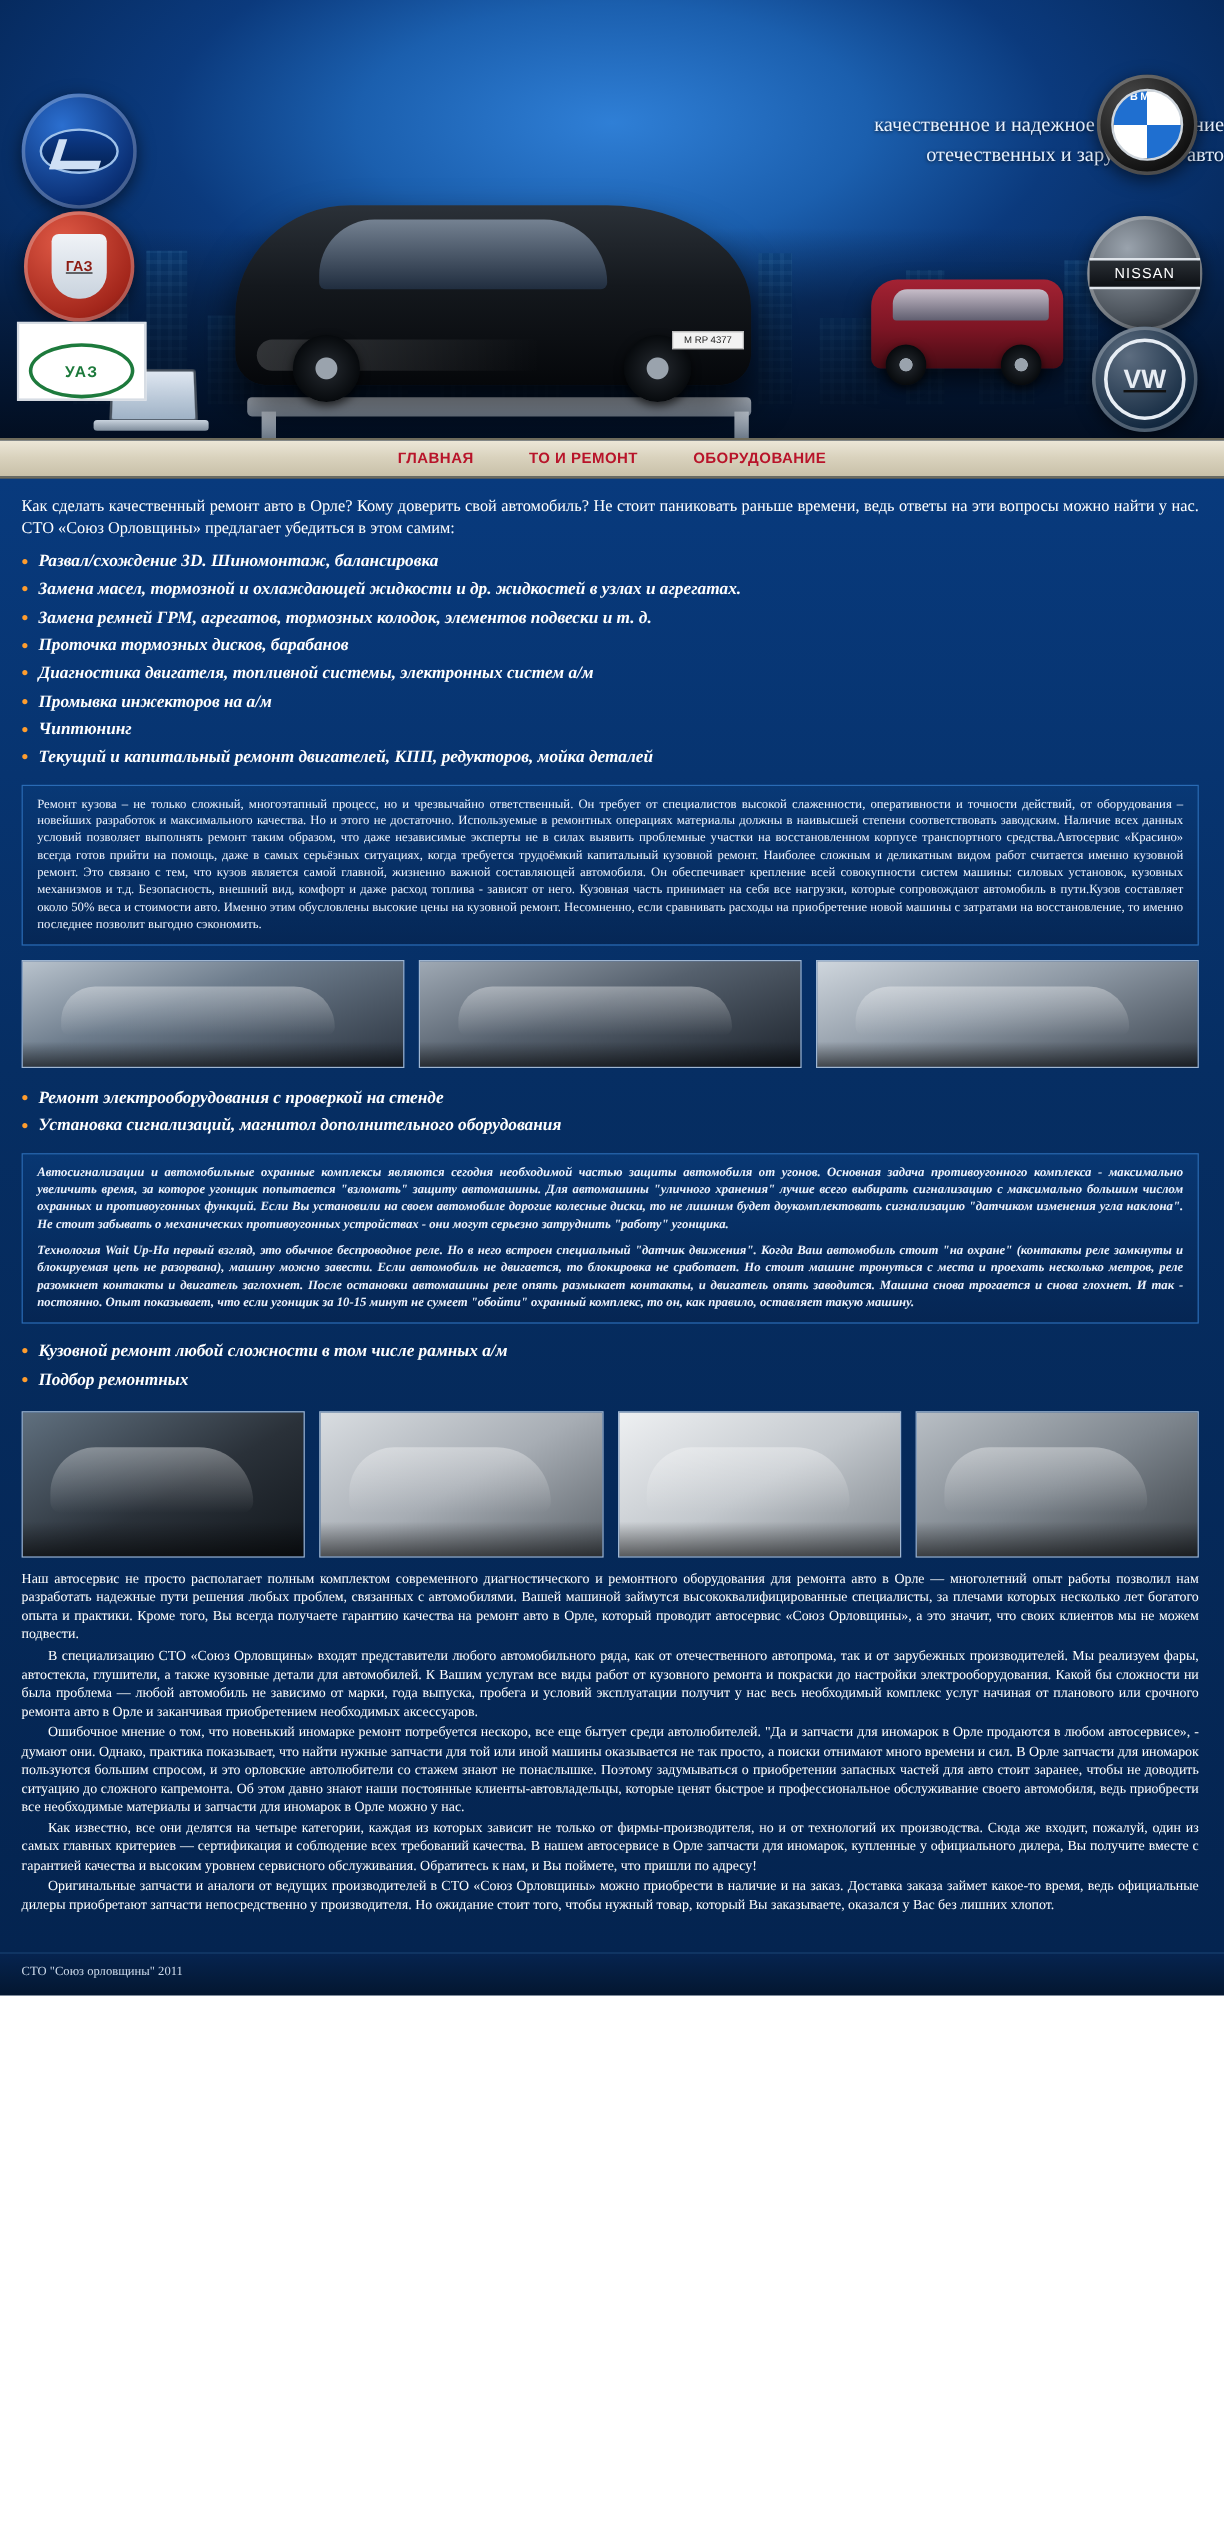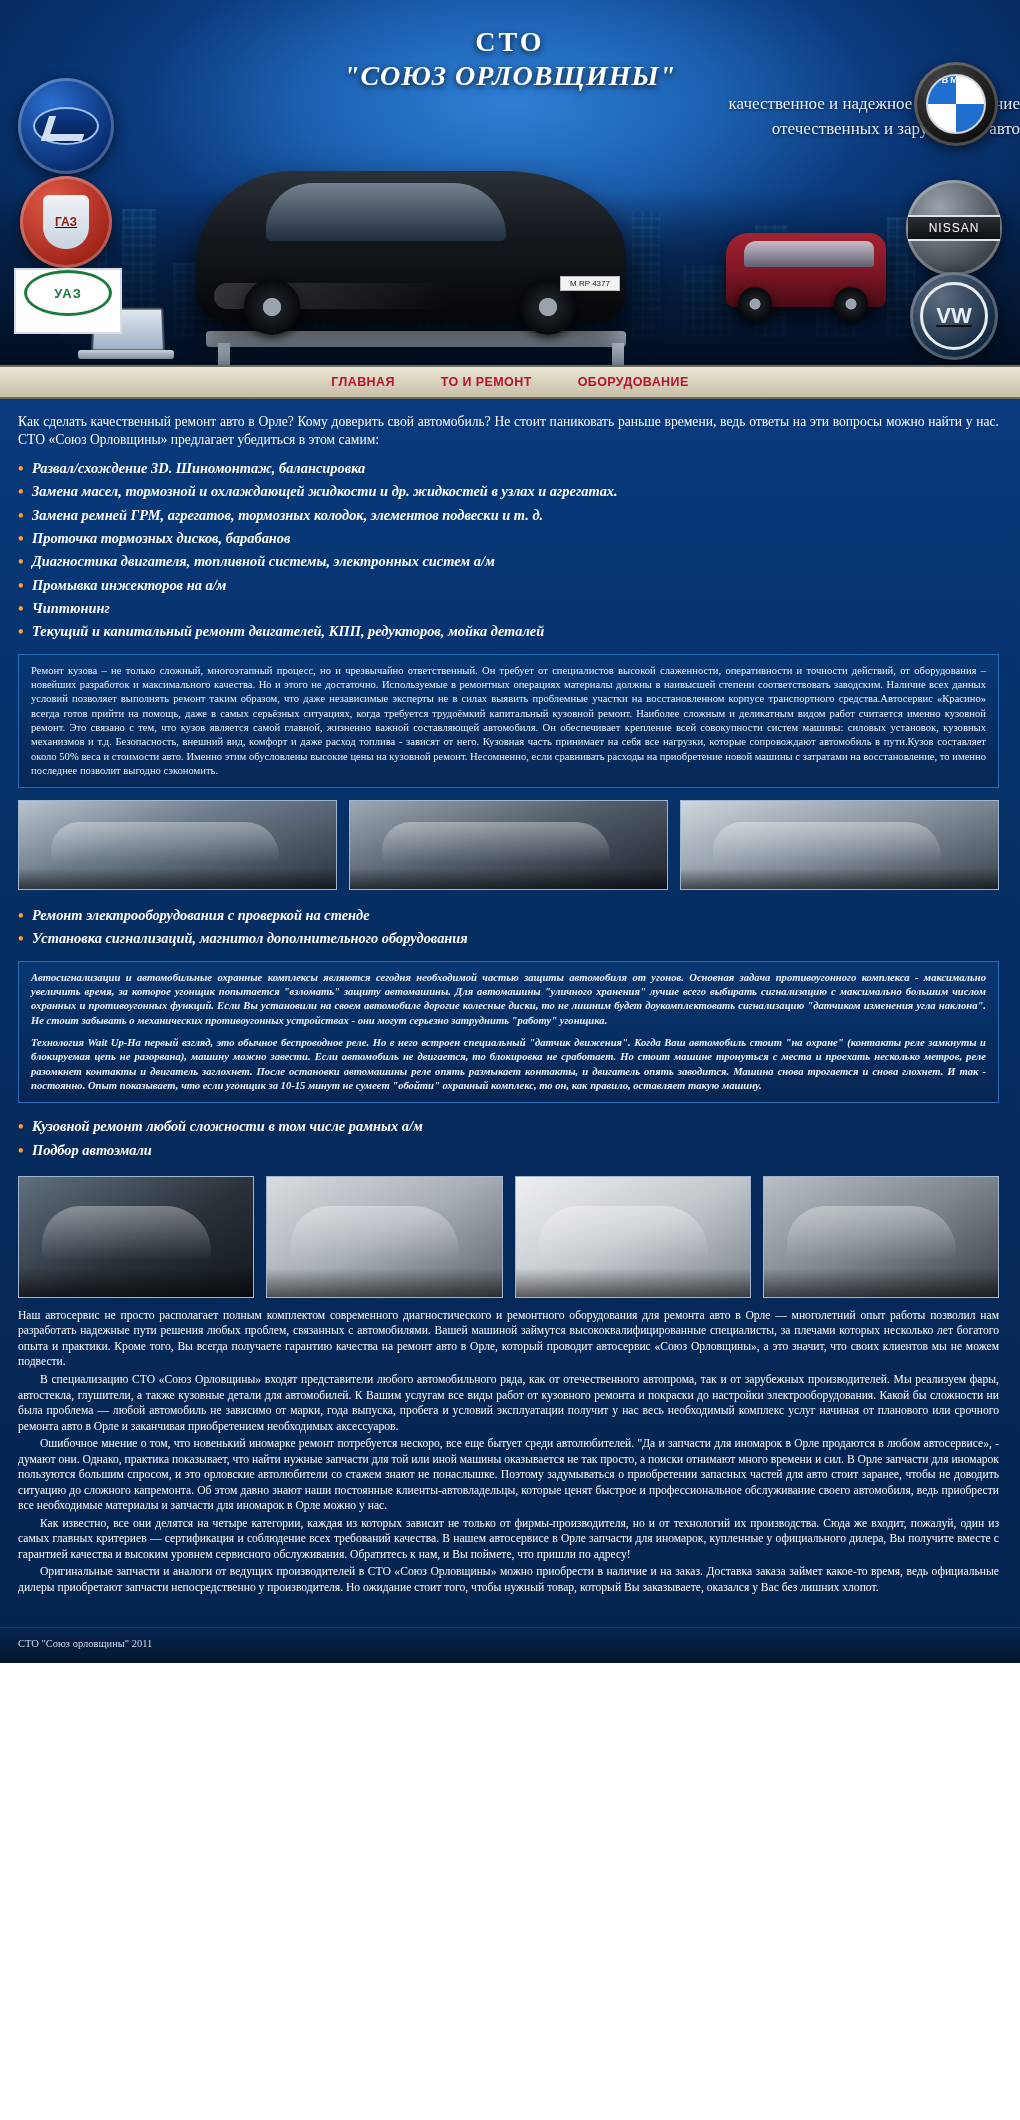--- a/index.html
+++ b/index.html
@@ -56,21 +56,21 @@
     border-radius:50%;
     display:flex;align-items:center;justify-content:center;
     box-shadow:0 4px 14px rgba(0,0,0,.55), inset 0 0 0 3px rgba(255,255,255,.25);
     text-decoration:underline;
   }
   .lada{left:18px;top:78px;width:96px;height:96px;background:radial-gradient(circle at 35% 28%,#2b6fd0,#0a2f74 70%,#061e4d);}
   .lada .oval{width:62px;height:34px;border-radius:50%;background:linear-gradient(#0d3c8e,#03204f);border:2px solid #9fc2ea;position:relative;}
   .lada .oval:after{content:"";position:absolute;left:10px;top:7px;width:34px;height:18px;border-left:7px solid #cfe0f5;border-bottom:7px solid #cfe0f5;transform:skewX(-18deg);}
   .gaz1{left:20px;top:176px;width:92px;height:92px;background:radial-gradient(circle at 35% 28%,#e05a46,#a3261b 70%,#6d130c);}
   .gaz1 .shield{width:46px;height:54px;background:linear-gradient(#f0f3f7,#c9d3de);border-radius:6px 6px 22px 22px;display:flex;align-items:center;justify-content:center;font-family:"Liberation Sans",sans-serif;font-weight:bold;font-size:12px;color:#8d1b12;}
-  .gaz2{left:14px;top:268px;width:104px;height:62px;background:#ffffff;border:2px solid #d7dde4;display:flex;align-items:flex-start;justify-content:center;}
+  .gaz2{left:14px;top:268px;width:104px;height:62px;background:#ffffff;border:2px solid #d7dde4;display:flex;align-items:flex-end;justify-content:center;}
   .gaz2 .oval2{width:82px;height:40px;border:3px solid #1d7a3c;border-radius:50%;display:flex;align-items:center;justify-content:center;color:#1d7a3c;font-family:"Liberation Sans",sans-serif;font-weight:bold;font-size:13px;letter-spacing:1px;}
   .bmw{right:22px;top:62px;width:84px;height:84px;background:radial-gradient(circle at 35% 28%,#4a4a4a,#111 72%);}
   .bmw .inner{width:56px;height:56px;border-radius:50%;overflow:hidden;position:relative;border:2px solid #cfd6dd;
     background:conic-gradient(#ffffff 0 25%, #1f6fd0 25% 50%, #ffffff 50% 75%, #1f6fd0 75% 100%);}
   .bmw .txt{position:absolute;top:-1px;left:0;right:0;text-align:center;color:#fff;font-family:"Liberation Sans",sans-serif;font-size:9px;font-weight:bold;letter-spacing:2px;}
   .nissan{right:18px;top:180px;width:96px;height:96px;background:radial-gradient(circle at 35% 28%,#9aa3ad,#3d444c 72%);}
   .nissan .bar{width:92px;height:22px;background:linear-gradient(#2a2f35,#0d1014);color:#fff;display:flex;align-items:center;justify-content:center;font-family:"Liberation Sans",sans-serif;font-size:12px;letter-spacing:1px;border-top:2px solid #dfe4ea;border-bottom:2px solid #dfe4ea;}
   .vw{right:22px;top:272px;width:88px;height:88px;background:radial-gradient(circle at 35% 28%,#5d6d80,#12283f 72%);}
   .vw .inner{width:62px;height:62px;border-radius:50%;border:3px solid #e7edf4;display:flex;align-items:center;justify-content:center;color:#e7edf4;font-family:"Liberation Sans",sans-serif;font-weight:bold;font-size:22px;line-height:1;}
 
@@ -226,24 +226,20 @@
       <div class="bld" style="left:41%;width:50px;height:70px;"></div>
       <div class="bld" style="left:49%;width:34px;height:104px;"></div>
       <div class="bld" style="left:55%;width:44px;height:82px;"></div>
       <div class="bld" style="left:62%;width:28px;height:126px;"></div>
       <div class="bld" style="left:67%;width:50px;height:72px;"></div>
       <div class="bld" style="left:74%;width:32px;height:112px;"></div>
       <div class="bld" style="left:80%;width:46px;height:88px;"></div>
       <div class="bld" style="left:87%;width:28px;height:120px;"></div>
     </div>
 
-    <div class="hero-title">
-      <div class="l1">СТО</div>
-      <div class="l2">"СОЮЗ ОРЛОВЩИНЫ"</div>
-    </div>
 
     <div class="hero-sub">
       <div>качественное и надежное обслуживание</div>
       <div>отечественных и зарубежных авто</div>
     </div>
 
     <div class="logo logo-round lada">
       <div class="oval"></div>
     </div>
     <div class="logo logo-round gaz1">
@@ -316,21 +312,21 @@
       <li>Установка сигнализаций, магнитол дополнительного оборудования</li>
     </ul>
 
     <div class="panel">
       <p class="lead">Автосигнализации и автомобильные охранные комплексы являются сегодня необходимой частью защиты автомобиля от угонов. Основная задача противоугонного комплекса - максимально увеличить время, за которое угонщик попытается "взломать" защиту автомашины. Для автомашины "уличного хранения" лучше всего выбирать сигнализацию с максимально большим числом охранных и противоугонных функций. Если Вы установили на своем автомобиле дорогие колесные диски, то не лишним будет доукомплектовать сигнализацию "датчиком изменения угла наклона". Не стоит забывать о механических противоугонных устройствах - они могут серьезно затруднить "работу" угонщика.</p>
       <p class="lead">Технология Wait Up-На первый взгляд, это обычное беспроводное реле. Но в него встроен специальный "датчик движения". Когда Ваш автомобиль стоит "на охране" (контакты реле замкнуты и блокируемая цепь не разорвана), машину можно завести. Если автомобиль не двигается, то блокировка не сработает. Но стоит машине тронуться с места и проехать несколько метров, реле разомкнет контакты и двигатель заглохнет. После остановки автомашины реле опять размыкает контакты, и двигатель опять заводится. Машина снова трогается и снова глохнет. И так - постоянно. Опыт показывает, что если угонщик за 10-15 минут не сумеет "обойти" охранный комплекс, то он, как правило, оставляет такую машину.</p>
     </div>
 
     <ul class="services">
       <li>Кузовной ремонт любой сложности в том числе рамных а/м</li>
-      <li>Подбор автоэмали</li>
+      <li>Подбор ремонтных</li>
     </ul>
 
     <div class="gallery2">
       <div class="ph g1"></div>
       <div class="ph g2"></div>
       <div class="ph g3"></div>
       <div class="ph g4"></div>
     </div>
 
     <div class="longtext">

